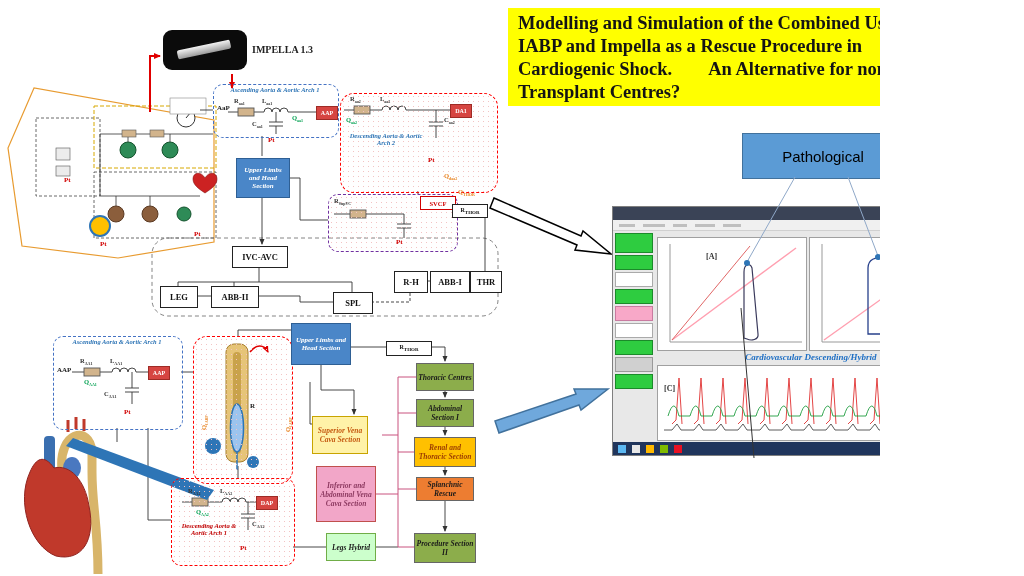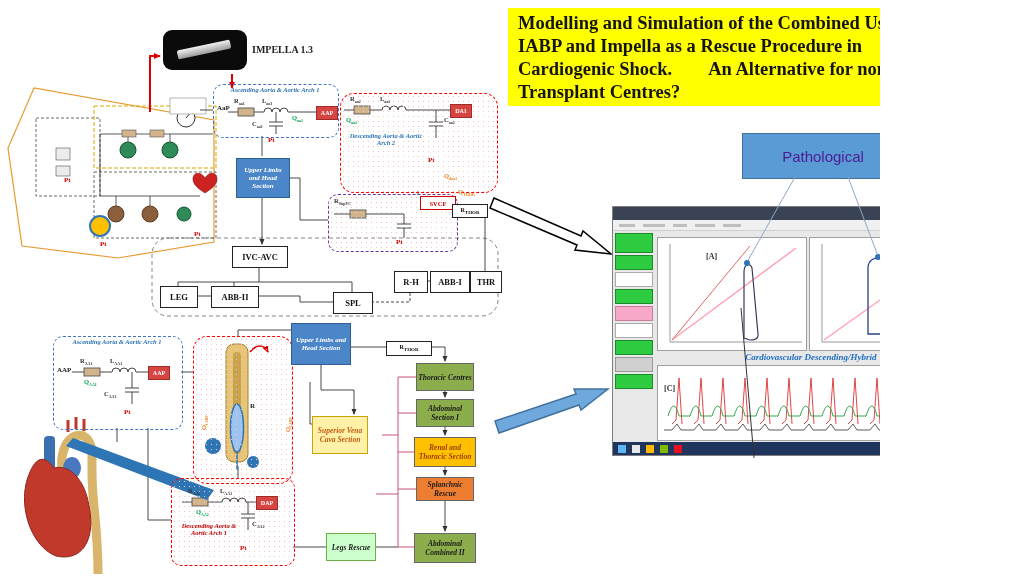--- a/index.html
+++ b/index.html
@@ -235,23 +235,24 @@
 
   <div class="bluebox" style="left:291px;top:323px;width:60px;height:42px">Upper Limbs and Head Section</div>
   <div class="wbox" style="left:386px;top:341px;width:44px;height:13px;font-size:6px">
     <span><span>R</span><sub>THOR</sub></span>
     </div>
 
   <div class="section" style="left:416px;top:363px;width:58px;height:28px;background:#8CAD4B">Thoracic Centres</div>
   <div class="section" style="left:416px;top:399px;width:58px;height:28px;background:#8CAD4B">Abdominal Section I</div>
   <div class="section" style="left:414px;top:437px;width:62px;height:30px;background:#FFC000;color:#9C3D00">Renal and Thoracic Section</div>
   <div class="section" style="left:416px;top:477px;width:58px;height:24px;background:#ED7D31">Splanchnic Rescue</div>
-  <div class="section" style="left:414px;top:533px;width:62px;height:30px;background:#8CAD4B">Abdominal Combined II</div>
+  <div class="section" style="left:414px;top:533px;width:62px;height:30px;background:#8CAD4B">Procedure Section II</div>
   <div class="section" style="left:312px;top:416px;width:56px;height:38px;background:#FFF2A8;color:#C55A11;border-color:#C8A400">Superior Vena Cava Section</div>
-  <div class="section" style="left:326px;top:533px;width:50px;height:28px;background:#CCFFCC;border-color:#70AD47">Legs Rescue</div>
+  <div class="section" style="left:316px;top:466px;width:60px;height:56px;background:#F2A6C8;color:#8E3B62;border-color:#C0504D">Inferior and Abdominal Vena Cava Section</div>
+  <div class="section" style="left:326px;top:533px;width:50px;height:28px;background:#CCFFCC;border-color:#70AD47">Legs Hybrid</div>
 
   <div class="dash dots" style="left:171px;top:478px;width:122px;height:86px;border:1.5px dashed #FF0000"></div>
   <span class="t" style="left:175px;top:522px;width:68px;text-align:center;color:#C00000;font-size:6.5px;font-style:italic">Descending Aorta &amp; Aortic Arch 1</span>
   <span class="t clbl" style="left:188px;top:487px"><span>R</span><sub>AA2</sub></span>
   <span class="t clbl" style="left:220px;top:487px"><span>L</span><sub>AA2</sub></span>
   <div class="node" style="left:256px;top:496px;width:20px;height:12px">DAP</div>
   <span class="t clbl qg" style="left:196px;top:508px"><span>Q</span><sub>AA2</sub></span>
   <span class="t clbl" style="left:252px;top:520px"><span>C</span><sub>AA2</sub></span>
   <span class="t pt" style="left:240px;top:544px">Pt</span>
 
@@ -336,21 +337,21 @@
 
     <div class="abs" style="left:0;bottom:0;width:100%;height:13px;background:#20355C;display:flex;align-items:center;gap:6px;padding-left:5px;box-sizing:border-box">
       <span style="width:8px;height:8px;background:#5CB8F2;display:inline-block"></span>
       <span style="width:8px;height:8px;background:#E8E8E8;display:inline-block"></span>
       <span style="width:8px;height:8px;background:#FFB900;display:inline-block"></span>
       <span style="width:8px;height:8px;background:#7FBA00;display:inline-block"></span>
       <span style="width:8px;height:8px;background:#E81123;display:inline-block"></span>
     </div>
   </div>
 
-  <div class="abs" style="left:742px;top:133px;width:160px;height:44px;background:#5B9BD5;border:1px solid #41719C;color:#4c1d95;
+  <div class="abs" style="left:742px;top:133px;width:160px;height:44px;background:#5B9BD5;border:1px solid #41719C;color:#000000;
               display:flex;align-items:center;justify-content:center;font-size:15px;z-index:20">Pathological</div>
 
   <svg width="1024" height="576" viewBox="0 0 1024 576" style="position:absolute;left:0;top:0;z-index:30;pointer-events:none">
     <line x1="795" y1="177" x2="747" y2="262" stroke="#8FA8C8" stroke-width="1"></line>
     <line x1="848" y1="177" x2="878" y2="256" stroke="#8FA8C8" stroke-width="1"></line>
     <line x1="754" y1="458" x2="741" y2="308" stroke="#333" stroke-width="1"></line>
     <circle cx="747" cy="263" r="3" fill="#2E75B6"></circle>
     <circle cx="878" cy="257" r="3" fill="#2E75B6"></circle>
   </svg>
 

